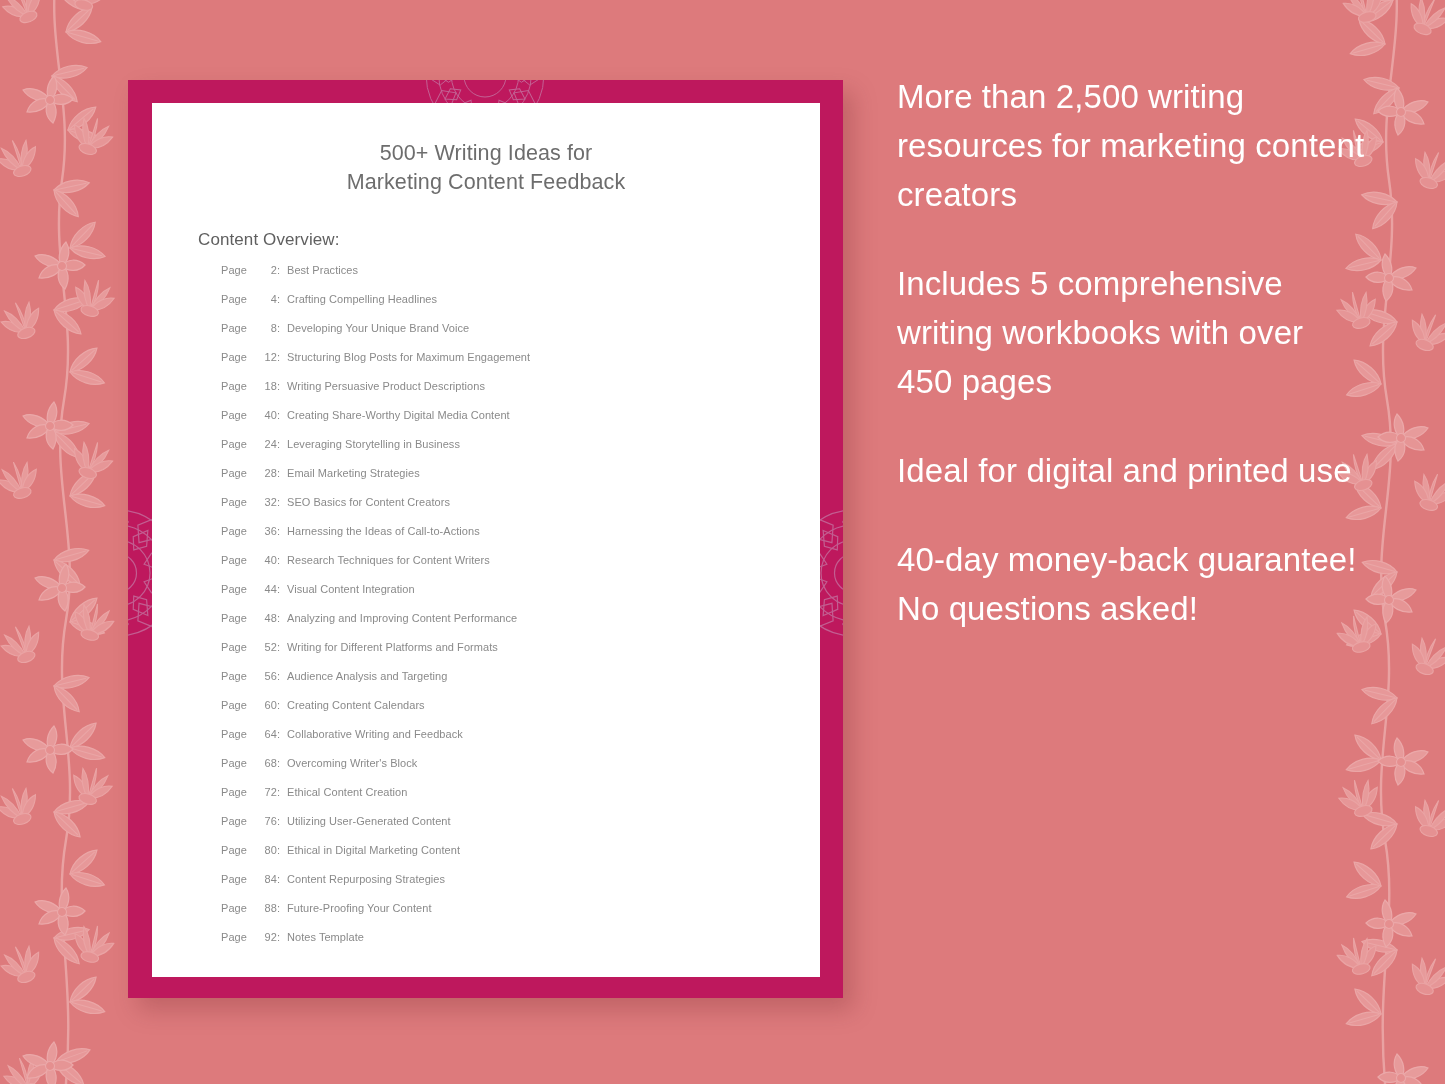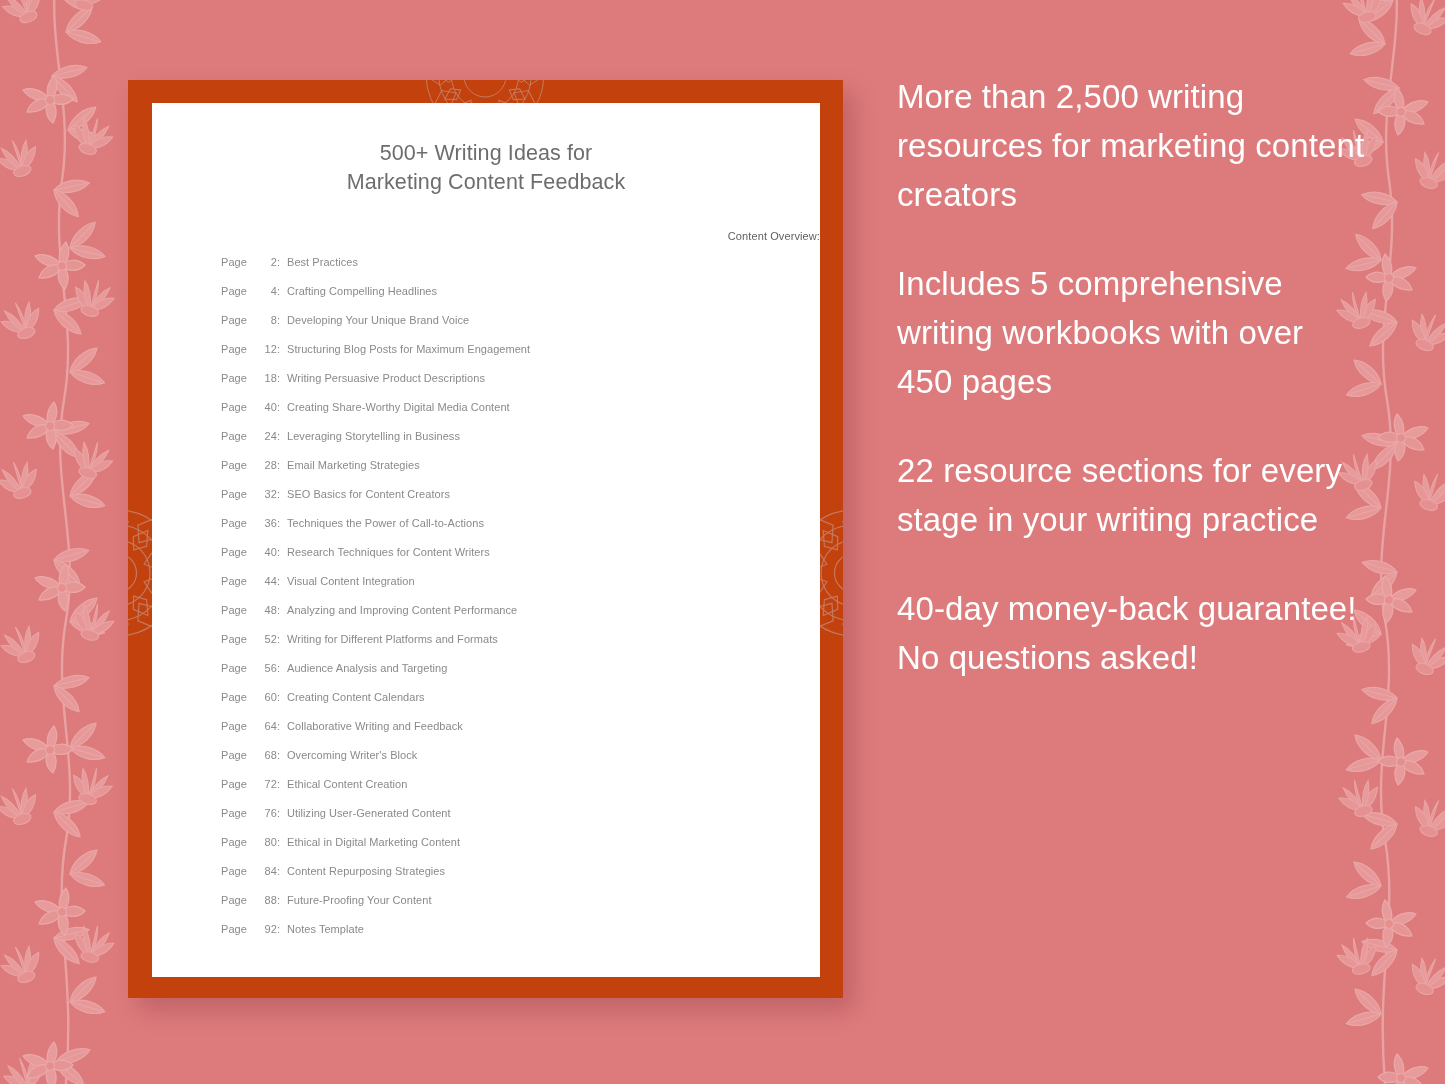--- a/index.html
+++ b/index.html
@@ -21,21 +21,21 @@
     pointer-events:none;
   }
   .vine-left  { left:-8px; }
   .vine-right { right:-14px; transform:scaleX(-1); }
 
   
   .doc-card {
     position:absolute;
     left:128px; top:80px;
     width:715px; height:918px;
-    background:#c2410c;
+    background:#be185d;
     box-shadow: 10px 12px 22px rgba(120,40,45,.28);
     overflow:hidden;
   }
   .watermark {
     position:absolute;
     opacity:.55;
     pointer-events:none;
   }
   .wm-top   { left:232px; top:-74px;  width:250px; height:140px; }
   .wm-left  { left:-86px;  top:378px;  width:150px; height:230px; }
@@ -55,24 +55,23 @@
     line-height:29px;
     font-weight:400;
     color:#6d6d6d;
     letter-spacing:.1px;
   }
   .doc-title span { display:block; }
 
   .overview-label {
     margin-top:33px;
     padding-left:46px;
-    font-size:11px;
+    font-size:17px;
     color:#5f5f5f;
     letter-spacing:.1px;
-    text-align:right;
   }
 
   .toc { margin-top:14px; padding-left:69px; }
   .toc-row {
     display:flex;
     align-items:baseline;
     height:29px;
     font-size:11px;
     color:#8a8a8a;
     letter-spacing:.05px;
@@ -612,21 +611,21 @@
         <div class="toc-row">
           <span class="toc-pagelabel">Page</span>
           <span class="toc-num">32</span>
           <span class="toc-colon">:</span>
           <span class="toc-title">SEO Basics for Content Creators</span>
         </div>
         <div class="toc-row">
           <span class="toc-pagelabel">Page</span>
           <span class="toc-num">36</span>
           <span class="toc-colon">:</span>
-          <span class="toc-title">Techniques the Power of Call-to-Actions</span>
+          <span class="toc-title">Harnessing the Ideas of Call-to-Actions</span>
         </div>
         <div class="toc-row">
           <span class="toc-pagelabel">Page</span>
           <span class="toc-num">40</span>
           <span class="toc-colon">:</span>
           <span class="toc-title">Research Techniques for Content Writers</span>
         </div>
         <div class="toc-row">
           <span class="toc-pagelabel">Page</span>
           <span class="toc-num">44</span>
@@ -706,15 +705,15 @@
           <span class="toc-title">Notes Template</span>
         </div>
       </div>
 
   </div>
 </div>
 
 <div class="promo">
     <div class="promo-item">More than 2,500 writing resources for marketing content creators</div>
     <div class="promo-item">Includes 5 comprehensive writing workbooks with over 450 pages</div>
-    <div class="promo-item">22 resource sections for every stage in your writing practice</div>
+    <div class="promo-item">Ideal for digital and printed use</div>
     <div class="promo-item">40-day money-back guarantee! No questions asked!</div>
   </div>
 
 </body></html>

